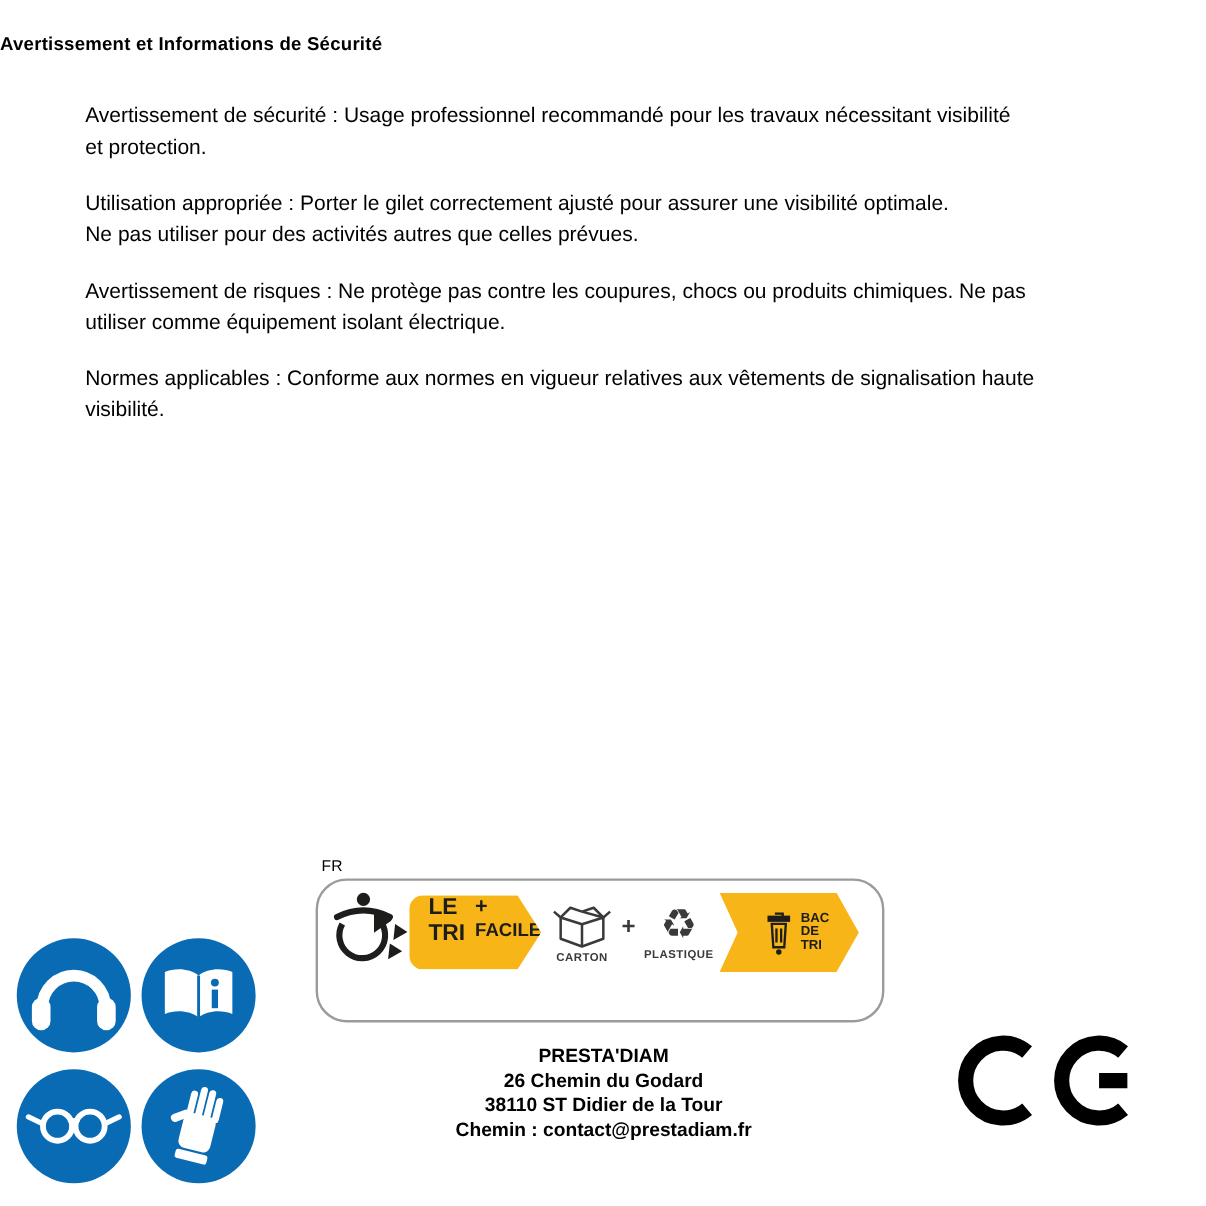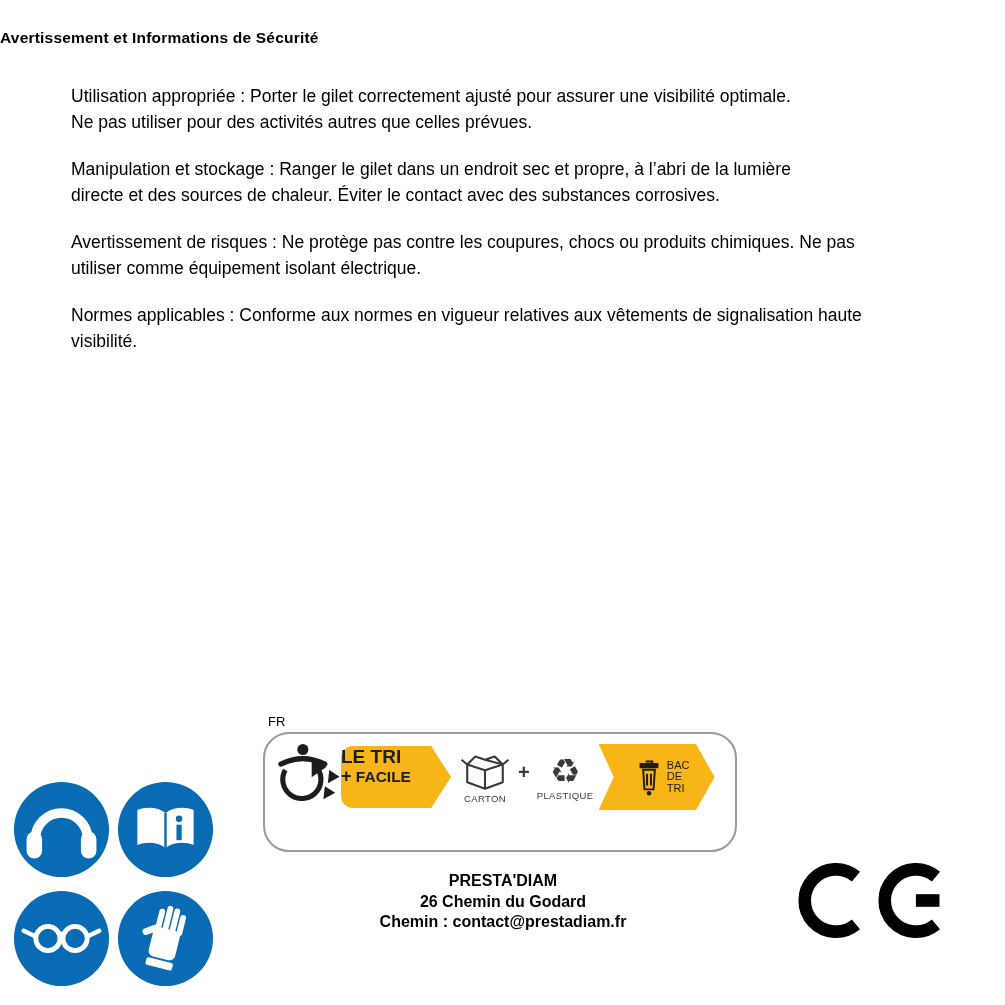--- a/index.html
+++ b/index.html
@@ -17,53 +17,53 @@
          grid-template-columns:repeat(2,97px);grid-auto-rows:97px;gap:12px 7px}
 
   
   .triman-wrap{position:absolute;left:263px;top:714px;width:476px}
   .fr-label{font-size:13px;font-weight:normal;margin:0 0 3px 5px}
   .triman-box{width:474px;height:120px;border:2px solid #9b9b9a;border-radius:26px;
               background:#fff;padding:5px 8px 0 10px;box-sizing:border-box}
   .triman-row{display:flex;align-items:center;height:76px}
   .yellow-tag{background:#f8b517;width:110px;height:62px;border-radius:12px 0 0 12px;
               clip-path:polygon(0 0,82% 0,100% 50%,82% 100%,0 100%);
-              display:flex;flex-direction:column;justify-content:flex-start;
-              padding-left:0;flex:none;box-sizing:border-box}
+              display:flex;flex-direction:row;justify-content:space-between;
+              padding-left:16px;flex:none;box-sizing:border-box}
   .letri{font-size:19px;font-weight:bold;color:#1d1d1b;line-height:21px}
   .facile{font-size:15.5px;font-weight:bold;color:#1d1d1b;line-height:19px}
   .facile .plus{font-size:18px}
   .materials{display:flex;align-items:center;gap:7px;margin:0 3px 0 8px;flex:none}
   .mat{display:flex;flex-direction:column;align-items:center;gap:1px}
-  .mat-label{font-size:9.5px;font-weight:normal;color:#3a3a39;letter-spacing:.4px}
+  .mat-label{font-size:9.5px;font-weight:bold;color:#3a3a39;letter-spacing:.4px}
   .mat-plus{font-size:20px;font-weight:bold;color:#3a3a39;margin-top:-10px}
   .recycle-glyph{font-family:"DejaVu Sans",sans-serif;font-size:34px;line-height:36px;color:#3a3a39}
   .pennant{background:#f8b517;width:116px;height:66px;
            clip-path:polygon(0 0,84% 0,100% 50%,84% 100%,0 100%,13% 50%);
            display:flex;align-items:center;justify-content:center;gap:5px;
            padding-left:12px;flex:none;margin-left:2px;box-sizing:border-box}
-  .bac-label{font-size:11px;font-weight:normal;line-height:11.5px;color:#1d1d1b;white-space:pre-line}
+  .bac-label{font-size:11px;font-weight:bold;line-height:11.5px;color:#1d1d1b;white-space:pre-line}
   .sep-text{margin-top:3px;padding-left:178px;font-size:16px;font-style:italic;
             font-weight:bold;color:#1d1d1b}
 
   .address{position:absolute;left:238px;top:871px;width:530px;text-align:center;
            font-weight:bold;font-size:16px;line-height:20.5px}
 
   .ce{position:absolute;left:798px;top:853px}
 </style>
 </head>
 <body>
 
 <div class="title">Avertissement et Informations de Sécurité</div>
 
 <div class="paras">
+  <p>Avertissement de sécurité : Usage professionnel recommandé pour les travaux nécessitant visibilité
+et protection.</p>
   <p>Utilisation appropriée : Porter le gilet correctement ajusté pour assurer une visibilité optimale.
 Ne pas utiliser pour des activités autres que celles prévues.</p>
-  <p>Manipulation et stockage : Ranger le gilet dans un endroit sec et propre, à l’abri de la lumière
-directe et des sources de chaleur. Éviter le contact avec des substances corrosives.</p>
   <p>Avertissement de risques : Ne protège pas contre les coupures, chocs ou produits chimiques. Ne pas
 utiliser comme équipement isolant électrique.</p>
   <p>Normes applicables : Conforme aux normes en vigueur relatives aux vêtements de signalisation haute
 visibilité.</p>
 </div>
 
 <div class="icons">
   <svg viewBox="0 0 100 100" width="97" height="97">
     <circle cx="50" cy="50" r="49" fill="#0a6bb5"></circle>
     <path d="M23 60 a27 27 0 0 1 54 0" fill="none" stroke="#fff" stroke-width="10"></path>
@@ -147,20 +147,21 @@
 DE
 TRI</div>
       </div>
     </div>
   </div>
 </div>
 
 <div class="address">
   <div>PRESTA'DIAM</div>
   <div>26 Chemin du Godard</div>
+  <div>38110 ST Didier de la Tour</div>
   <div>Chemin : contact@prestadiam.fr</div>
 </div>
 
 <div class="ce">
   <svg viewBox="0 0 190 100" width="160" height="95">
     <g fill="none" stroke="#000" stroke-width="15">
       <path d="M68.8 21.7 A37 37 0 1 0 68.8 78.3"></path>
       <path d="M163.8 21.7 A37 37 0 1 0 163.8 78.3"></path>
       <path d="M140 50 H 168"></path>
     </g>

